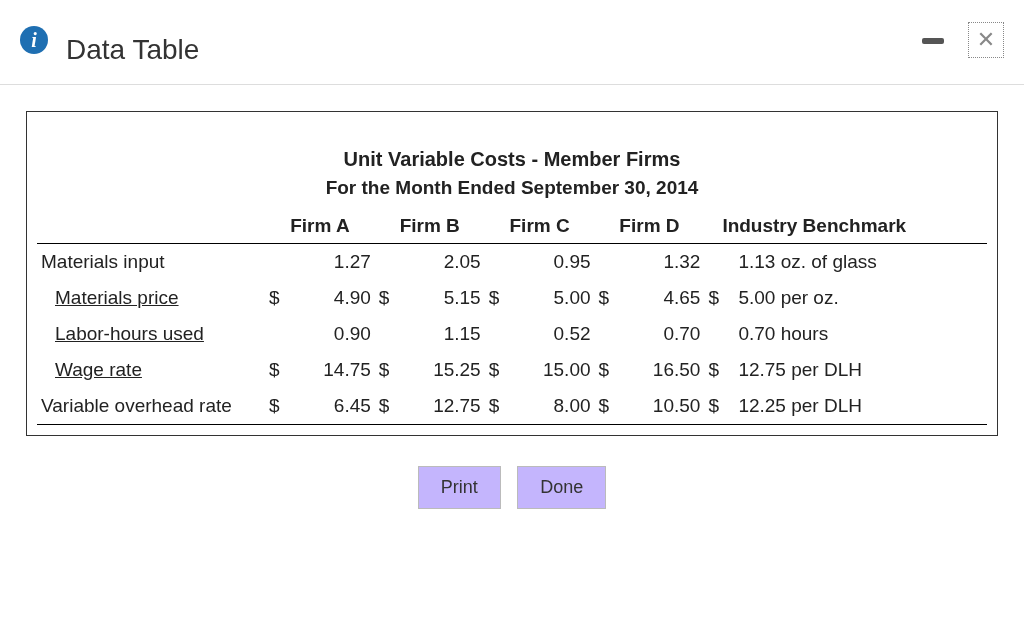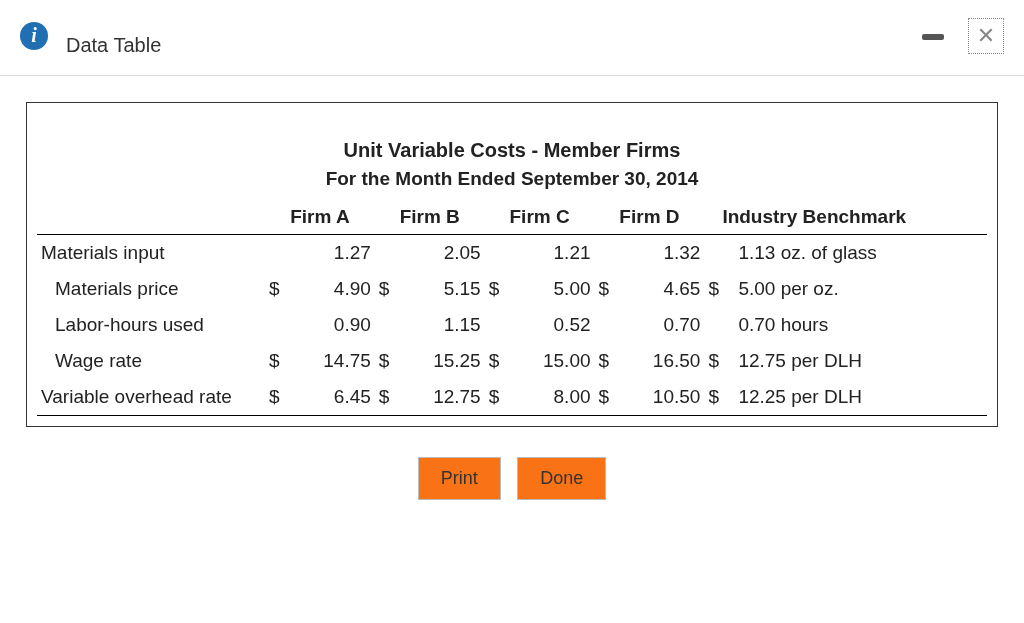--- a/index.html
+++ b/index.html
@@ -30,21 +30,21 @@
     font-family: Georgia, serif;
     font-style: italic;
     font-weight: bold;
     font-size: 20px;
     display: flex;
     align-items: center;
     justify-content: center;
     margin-right: 18px;
   }
   .header-title {
-    font-size: 20px;
+    font-size: 28px;
     color: #333;
     margin-top: 20px;
   }
   .header-spacer { flex: 1; }
   .minimize-icon {
     width: 22px;
     height: 6px;
     background: #555;
     border-radius: 2px;
     margin-right: 24px;
@@ -93,21 +93,21 @@
   table.data th.rowhead-col { width: 220px; }
   table.data th.benchmark { text-align: left; padding-left: 18px; }
   table.data td {
     padding: 7px 4px;
     vertical-align: middle;
   }
   td.rowlabel {
     text-align: left;
     white-space: nowrap;
   }
-  td.rowlabel.indent { padding-left: 18px; }
+  td.rowlabel.indent { padding-left: 18px; text-decoration: underline; }
   td.sym {
     width: 22px;
     text-align: left;
   }
   td.num {
     text-align: right;
     white-space: nowrap;
     padding-right: 6px;
   }
   td.benchmark {
@@ -121,21 +121,21 @@
   tr.last-row td {
     border-bottom: 1.5px solid #000;
   }
   .button-row {
     text-align: center;
     margin-top: 30px;
   }
   .btn {
     display: inline-block;
     border: 1px solid #bbb;
-    background: #f97316;
+    background: #c4b5fd;
     padding: 10px 22px;
     font-size: 18px;
     margin: 0 6px;
     cursor: pointer;
     color: #333;
   }
 </style>
 </head>
 <body>
 
@@ -166,21 +166,21 @@
           </tr>
         </thead>
         <tbody id="table-body">
             <tr>
               <td class="rowlabel">Materials input</td>
               <td class="sym"></td>
               <td class="num">1.27</td>
               <td class="sym"></td>
               <td class="num">2.05</td>
               <td class="sym"></td>
-              <td class="num">1.21</td>
+              <td class="num">0.95</td>
               <td class="sym"></td>
               <td class="num">1.32</td>
               <td class="sym"></td>
               <td class="benchmark">1.13 oz. of glass</td>
             </tr>
             <tr>
               <td class="rowlabel indent">Materials price</td>
               <td class="sym">$</td>
               <td class="num">4.90</td>
               <td class="sym">$</td>

